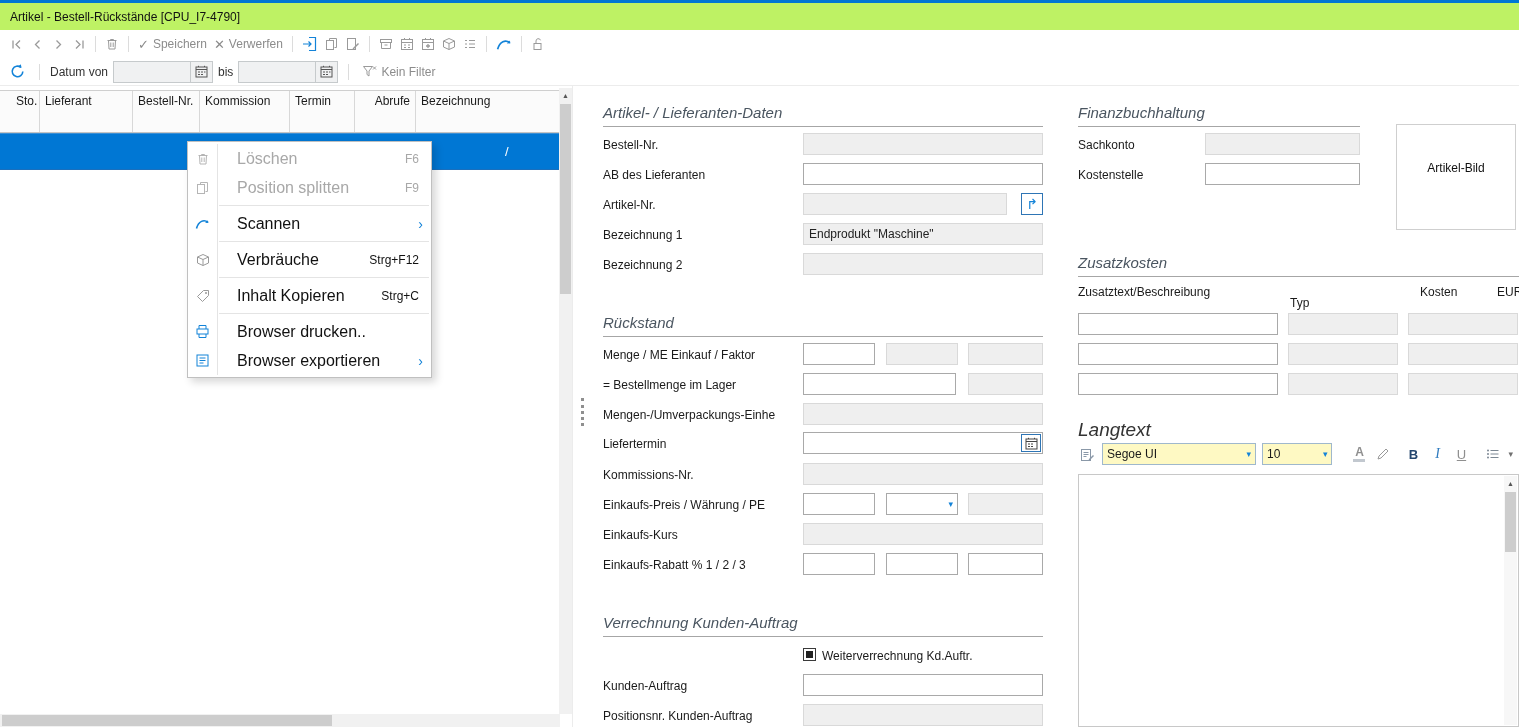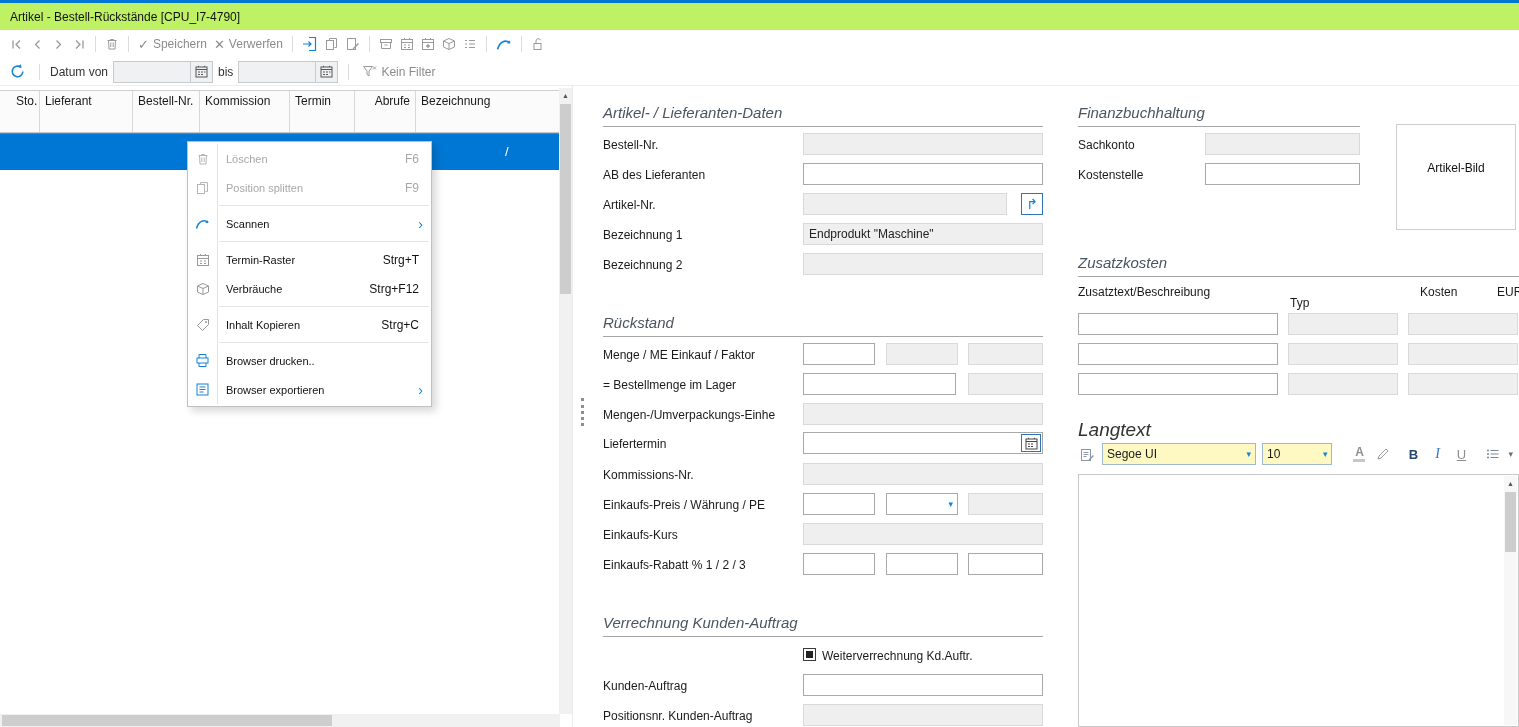--- a/index.html
+++ b/index.html
@@ -34,21 +34,21 @@
   .sb-thumb{position:absolute;left:1px;width:11px;background:#cdcdcd;}
   .hscroll{position:absolute;left:0;bottom:0;height:13px;width:560px;background:#f1f1f1;}
   .hscroll .sb-thumb-h{position:absolute;top:1px;height:11px;left:2px;width:330px;background:#cdcdcd;}
   .splitter-dots{position:absolute;left:581px;top:398px;height:28px;width:0;border-left:3px dotted #8f8f8f;}
 
   
   .cmenu{position:absolute;left:187px;top:141px;width:245px;background:#fff;border:1px solid #c0c0c0;box-shadow:4px 4px 8px rgba(0,0,0,.16);padding:2px 0;z-index:20;}
   .gutter{position:absolute;left:29px;top:2px;bottom:2px;width:1px;background:#e4e4e4;}
   .mi{position:relative;height:29px;display:flex;align-items:center;padding-right:8px;}
   .mi-ico{flex:0 0 29px;display:flex;align-items:center;justify-content:center;}
-  .mi-lab{margin-left:9px;flex:1;font-size:11px;color:#111;white-space:nowrap;}
+  .mi-lab{margin-left:20px;flex:1;font-size:16px;color:#111;white-space:nowrap;}
   .mi-sc{font-size:12px;color:#111;margin-right:4px;}
   .mi.dis .mi-lab,.mi.dis .mi-sc{color:#a8a8a8;}
   .mi-sub{color:#1383d8;font-size:14px;margin-left:4px;line-height:1;}
   .msep{height:1px;background:#e4e4e4;margin:3px 2px 3px 31px;}
 
   
   .s-head{position:absolute;font-size:15px;color:#4a5560;white-space:nowrap;font-style:italic;}
   .s-head.small{font-size:19px;color:#333;}
   .s-rule{position:absolute;height:1px;background:#a6a6a6;}
   .f-label{position:absolute;font-size:12px;color:#1a1a1a;white-space:nowrap;}
@@ -275,30 +275,20 @@
       <span class="mi-ico">
           <svg width="15" height="15" viewBox="0 0 15 15">
             <path d="M1.5 12.5C3.5 5 9 3 13 6.3" fill="none" stroke="#1383d8" stroke-width="1.6"></path>
             <path d="M13.6 6.8l-3.4.3 2.1-2.9z" fill="#1383d8"></path>
           </svg>
         </span>
       <span class="mi-lab">Scannen</span>
       <span class="mi-sub">›</span>
     </div>
     <div class="msep"></div>
-    <div class="mi">
-      <span class="mi-ico">
-          <svg width="14" height="14" viewBox="0 0 14 14">
-            <rect x="1.5" y="2.5" width="11" height="10" fill="none" stroke="#9a9a9a"></rect>
-            <path d="M1.5 5.5h11M4.5 2.5V1M9.5 2.5V1M4 8h2M8 8h2M4 10.5h2M8 10.5h2" fill="none" stroke="#9a9a9a"></path>
-          </svg>
-        </span>
-      <span class="mi-lab">Termin-Raster</span>
-      <span class="mi-sc">Strg+T</span>
-    </div>
     <div class="mi">
       <span class="mi-ico">
           <svg width="14" height="14" viewBox="0 0 14 14">
             <path d="M7 1.5 12.5 4v6L7 12.5 1.5 10V4z" fill="none" stroke="#9a9a9a"></path>
             <path d="M1.5 4 7 6.5 12.5 4M7 6.5v6" fill="none" stroke="#9a9a9a"></path>
           </svg>
         </span>
       <span class="mi-lab">Verbräuche</span>
       <span class="mi-sc">Strg+F12</span>
     </div>

